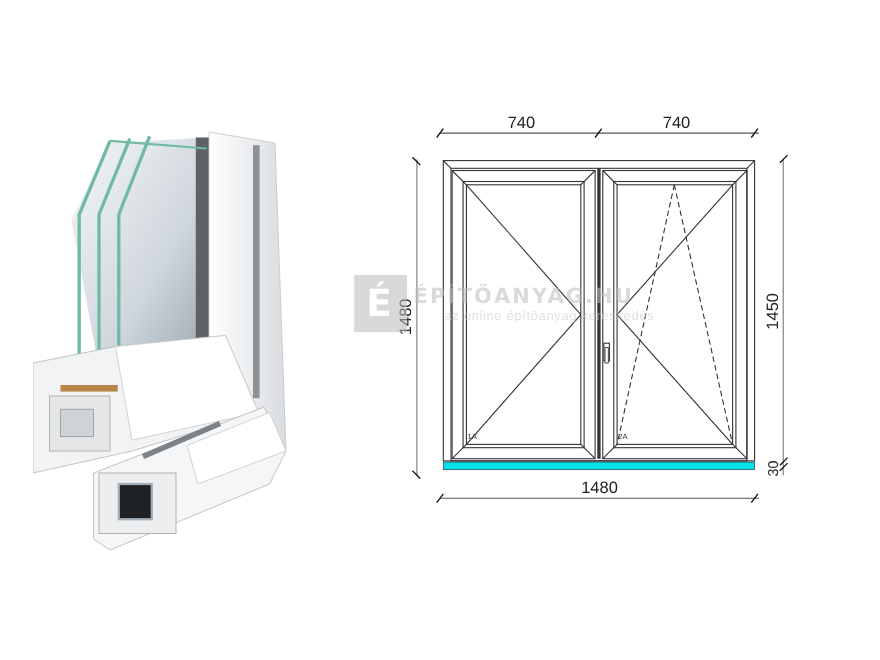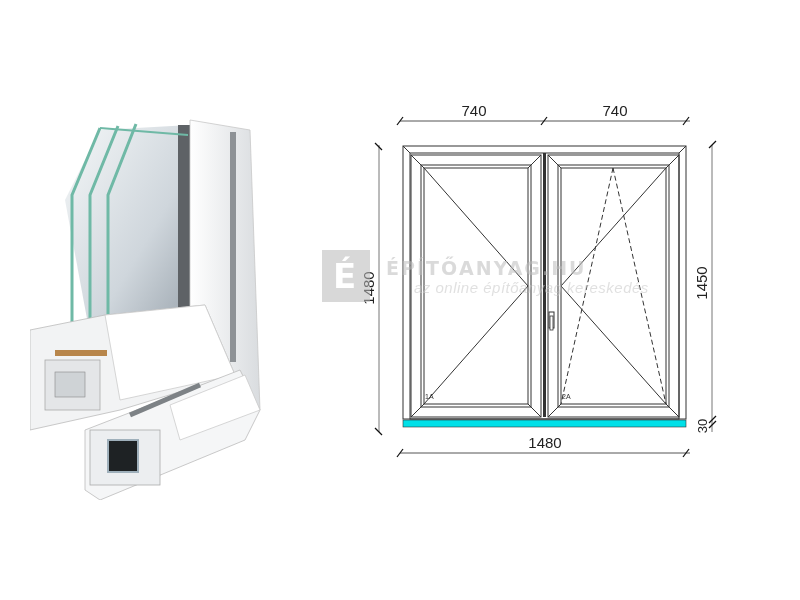--- a/index.html
+++ b/index.html
@@ -3,23 +3,23 @@
 <meta charset="utf-8">
 <style>
   html, body { margin:0; padding:0; }
   body { width:800px; height:600px; background:#ffffff; position:relative; overflow:hidden; font-family:"Liberation Sans", sans-serif; }
   .photo { position:absolute; left:30px; top:110px; width:260px; height:390px; }
   .drawing { position:absolute; left:0; top:0; width:800px; height:600px; }
   .dim-text { font-family:"Liberation Sans", sans-serif; font-size:15px; fill:#222; }
   .watermark { position:absolute; left:322px; top:250px; height:52px; display:flex; align-items:center; opacity:0.55; }
   .wm-logo { width:48px; height:52px; background:#b9b9b9; position:relative; }
   .wm-logo span { position:absolute; color:#fff; font-weight:bold; font-size:34px; left:11px; top:6px; font-family:"DejaVu Sans", sans-serif; }
-  .wm-text { margin-left:16px; }
+  .wm-text { margin-left:6px; }
   .wm-title { color:#bdbdbd; font-weight:bold; font-size:19px; letter-spacing:2px; font-family:"DejaVu Sans", sans-serif; }
-  .wm-sub { color:#c8c8c8; font-style:italic; font-size:15px; letter-spacing:0.5px;padding-left:28px; }
+  .wm-sub { color:#c8c8c8; font-size:12px; letter-spacing:0.5px;padding-left:28px; }
 </style>
 </head>
 <body>
 
 <svg class="photo" viewBox="0 0 260 390">
   <defs>
     <linearGradient id="glassG" x1="0" y1="0" x2="1" y2="1">
       <stop offset="0" stop-color="#f4f7f8"></stop>
       <stop offset="0.6" stop-color="#cfd6dc"></stop>
       <stop offset="1" stop-color="#9aa4ad"></stop>

